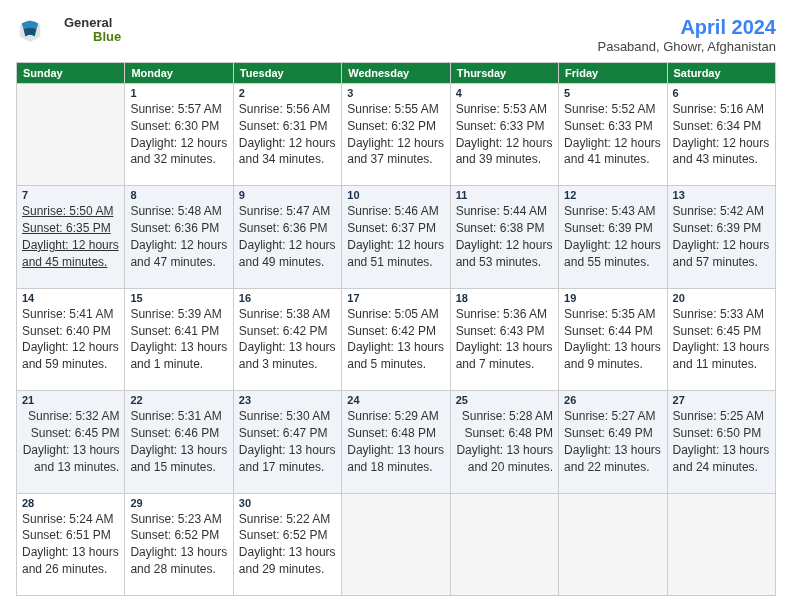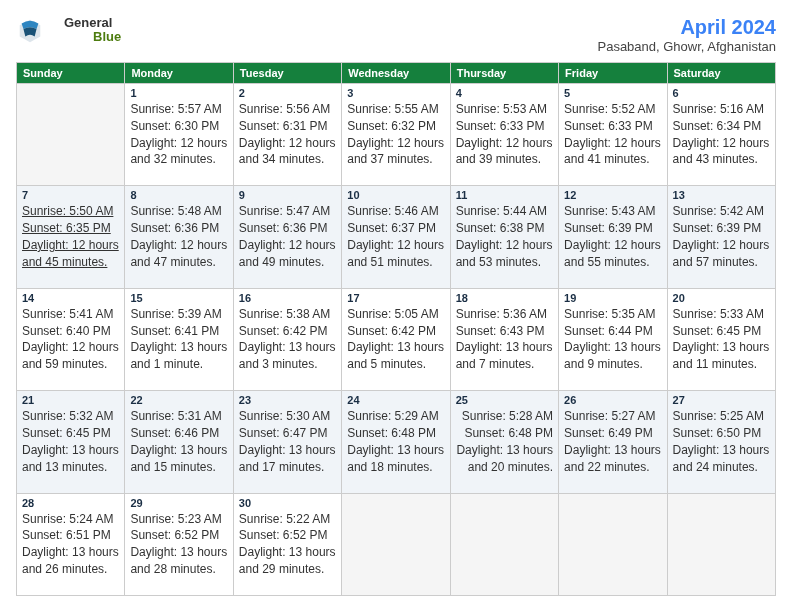--- a/index.html
+++ b/index.html
@@ -272,21 +272,21 @@
             <div class="day-num">20</div>
             <div class="day-info" style="white-space: pre-line;">Sunrise: 5:33 AM
 Sunset: 6:45 PM
 Daylight: 13 hours
 and 11 minutes.</div>
           </td>
         </tr>
         <tr class="alt-row">
           <td>
             <div class="day-num">21</div>
-            <div class="day-info" style="white-space: pre-line;">Sunrise: 5:32 AM
+            <div class="day-info" style="white-space: pre-line; text-align: right;">Sunrise: 5:32 AM
 Sunset: 6:45 PM
 Daylight: 13 hours
 and 13 minutes.</div>
           </td>
           <td>
             <div class="day-num">22</div>
             <div class="day-info" style="white-space: pre-line;">Sunrise: 5:31 AM
 Sunset: 6:46 PM
 Daylight: 13 hours
 and 15 minutes.</div>

